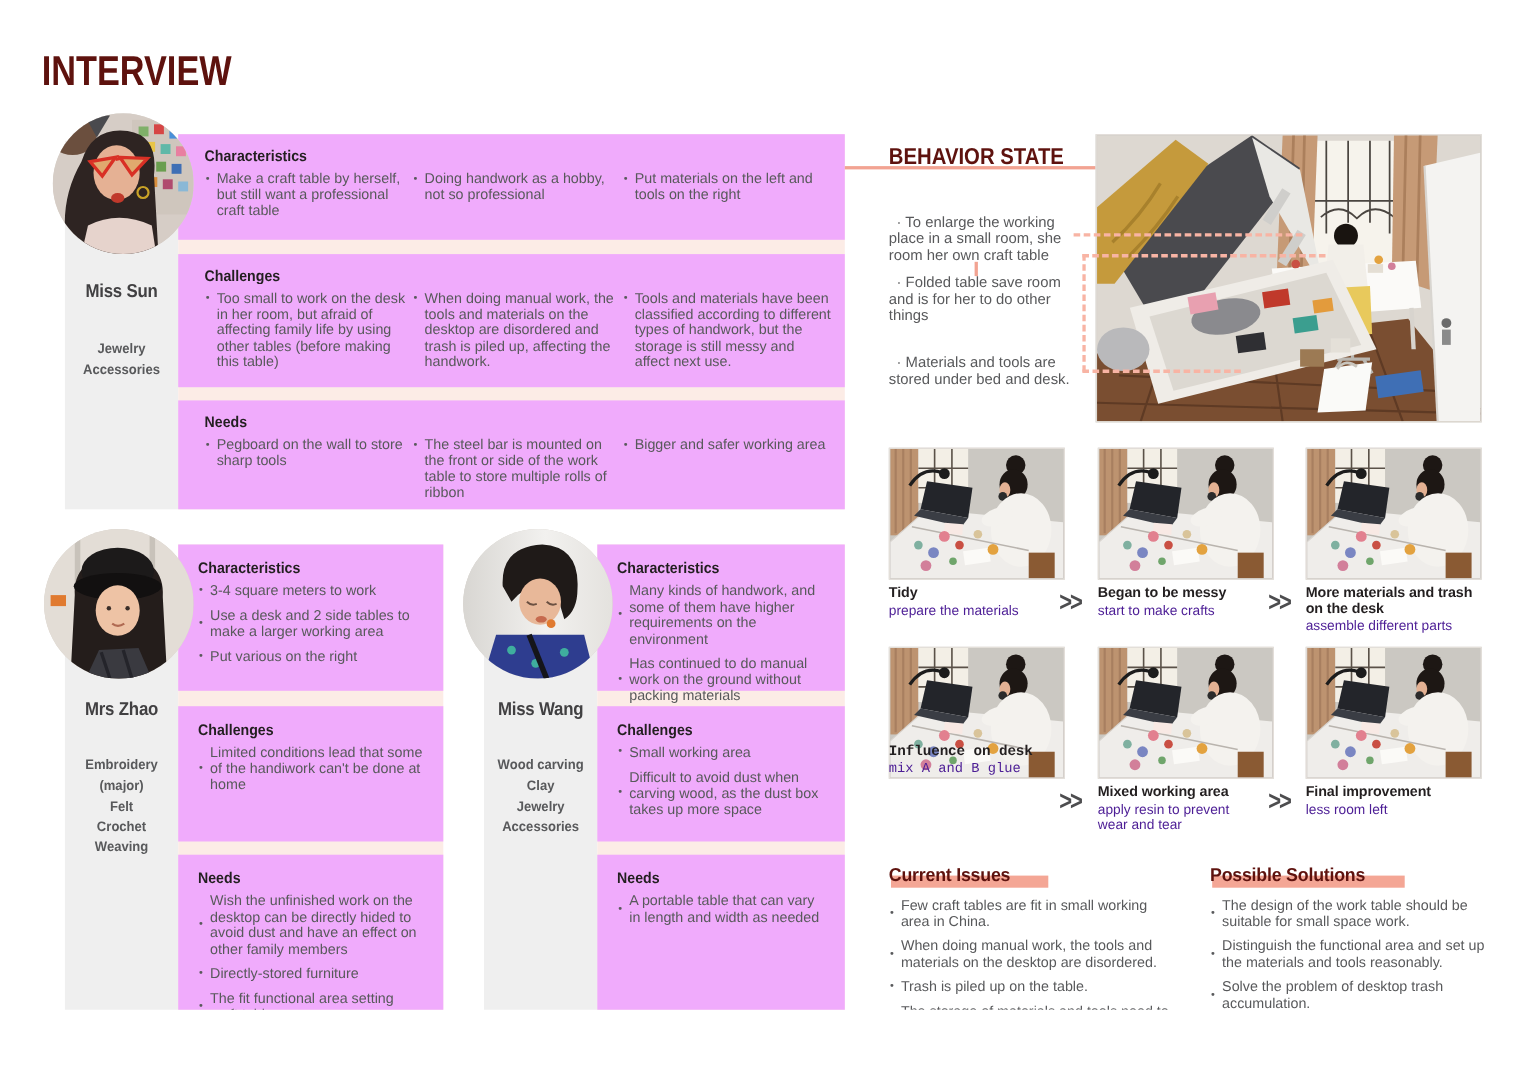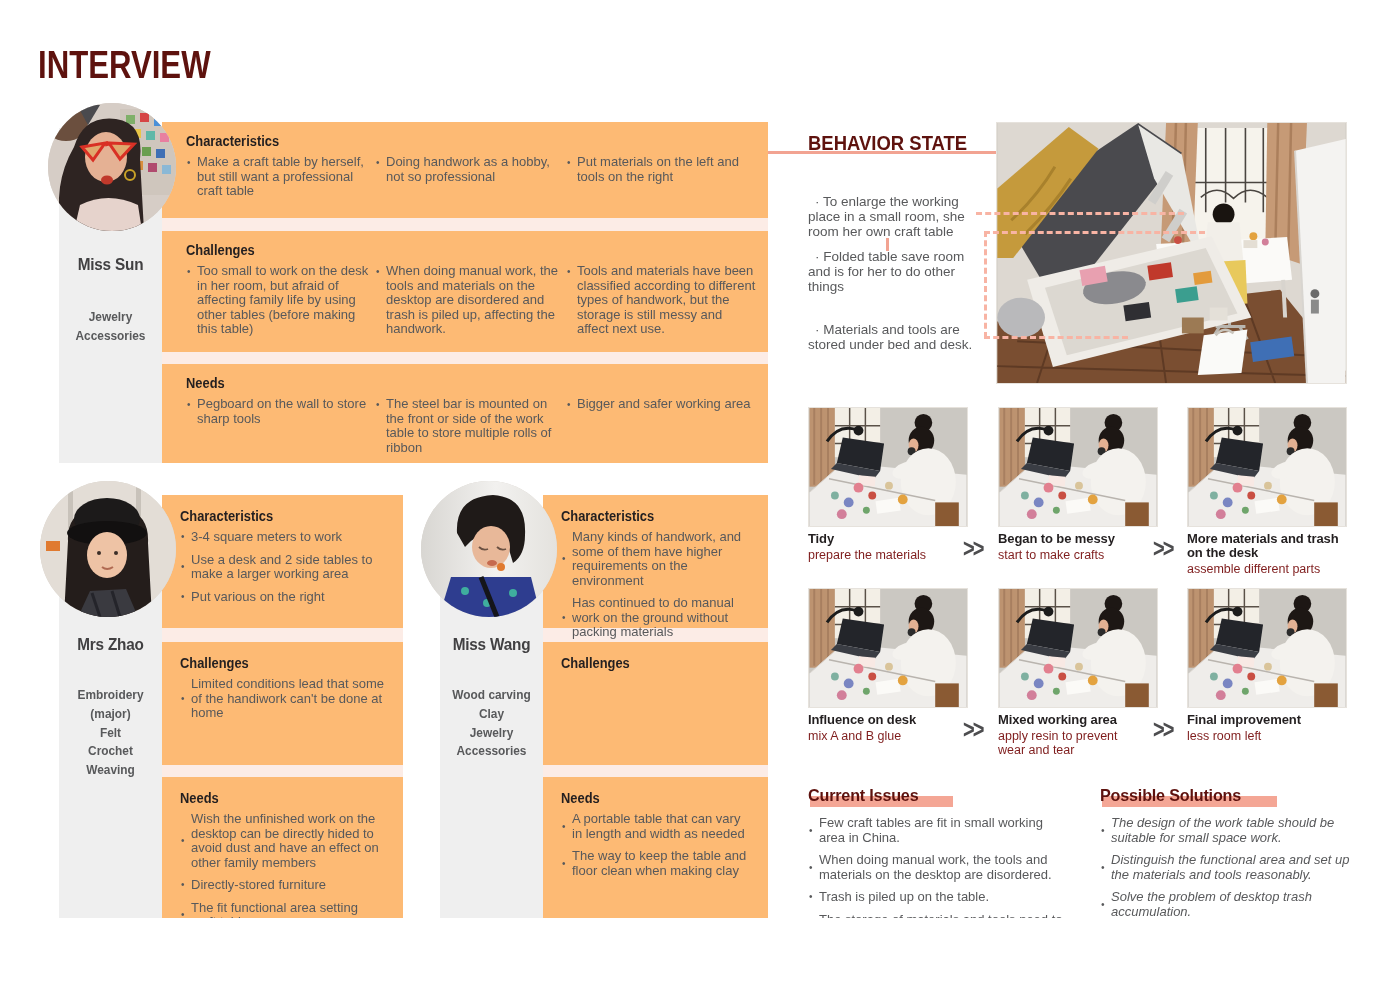--- a/index.html
+++ b/index.html
@@ -23,21 +23,21 @@
     font-size:17px; font-weight:bold; color:#414042;
     transform:scaleX(0.9); transform-origin:center top; letter-spacing:-0.2px;
   }
   .craft-label {
     position:absolute; text-align:center;
     font-size:12.5px; font-weight:bold; color:#58595b; line-height:1.5;
     transform:scaleX(0.95); transform-origin:center top;
   }
 
   .zone { position:absolute; background:#fcece6; }
-  .panel { position:absolute; left:0; right:0; background:#fdba74; }
+  .panel { position:absolute; left:0; right:0; background:#f0abfc; }
   .panel.sun { padding:11px 6px 0 24px; }
   .panel.small { padding:13px 12px 0 18px; }
   .sec-title {
     font-size:14px; font-weight:bold; color:#231f20; margin-bottom:6px;
     transform:scaleX(0.92); transform-origin:left; letter-spacing:0;
   }
   .cols { display:flex; }
   .c1 { width:189px; } .c2 { width:191px; } .c3 { width:196px; }
 
   ul.blist { list-style:none; }
@@ -63,21 +63,21 @@
   .bnote::before { content:"·  "; }
   .btick { position:absolute; left:886px; top:238px; width:3px; height:13px; background:#f2a392; }
   .dash-h { position:absolute; border-top:3px dashed #f8b4a4; z-index:5; }
   .dash-v { position:absolute; border-left:3px dashed #f8b4a4; z-index:5; }
 
   .photo { position:absolute; overflow:hidden; border:1px solid #e6e2dc; background:#cbc8c2; }
   .photo svg { display:block; width:100%; height:100%; }
 
   .step-cap { position:absolute; width:162px; }
   .step-title { font-size:13px; font-weight:bold; color:#231f20; line-height:1.08; letter-spacing:-0.1px; }
-  .step-desc { font-size:12.5px; color:#7f1d1d; line-height:1.15; margin-top:2px; }
+  .step-desc { font-size:12.5px; color:#4c1d95; line-height:1.15; margin-top:2px; }
   .arrow {
     position:absolute; font-size:20px; font-weight:800; color:#4d4d4f;
     letter-spacing:-2px; transform:scaleY(1.25); transform-origin:center;
   }
 
   .issue-header {
     position:absolute; font-size:17px; font-weight:800; color:#5e120e;
     letter-spacing:-0.2px; transform:scaleX(0.95); transform-origin:left top; z-index:2;
   }
   .issue-bar { position:absolute; height:11px; background:#f4a695; z-index:1; }
@@ -268,26 +268,29 @@
     <div class="zone" style="left:103px; top:14px; width:225px; height:438px;">
       <div class="panel small" style="top:0; height:133px;">
         <div class="sec-title">Characteristics</div>
         <ul class="blist mid">
           <li>Many kinds of handwork, and some of them have higher requirements on the environment</li>
           <li>Has continued to do manual work on the ground without packing materials</li>
         </ul>
       </div>
       <div class="panel small" style="top:147px; height:123px;">
         <div class="sec-title">Challenges</div>
+        <ul class="blist mid">
+          <li>Small working area</li>
+          <li>Difficult to avoid dust when carving wood, as the dust box takes up more space</li>
+        </ul>
       </div>
       <div class="panel small" style="top:282px; height:156px;">
         <div class="sec-title">Needs</div>
         <ul class="blist mid">
           <li>A portable table that can vary in length and width as needed</li>
-          <li>The way to keep the table and floor clean when making clay</li>
         </ul>
       </div>
     </div>
     <div class="avatar" style="left:-19px; top:0; width:136px; height:136px;">
       <svg viewBox="0 0 136 136">
         <defs>
           <linearGradient id="wbg" x1="0" y1="0" x2="1" y2="0">
             <stop offset="0" stop-color="#d8d6d2"></stop>
               <stop offset="0.55" stop-color="#f2f1ef"></stop>
               <stop offset="1" stop-color="#e4e2de"></stop>
@@ -417,21 +420,21 @@
       <svg viewBox="0 0 160 120">
         <use href="#desk-scene"></use>
       </svg>
     </div>
   <div class="photo" style="left:1187px; top:588px; width:160px; height:120px;">
       <svg viewBox="0 0 160 120">
         <use href="#desk-scene"></use>
       </svg>
     </div>
 
-  <div class="step-cap" style="left:808px; top:713px;">
+  <div class="step-cap" style="left:808px; top:676px;font-family:Liberation Mono, monospace;">
     <div class="step-title">Influence on desk</div>
     <div class="step-desc">mix A and B glue</div>
   </div>
   <div class="step-cap" style="left:998px; top:713px; width:140px;">
     <div class="step-title">Mixed working area</div>
     <div class="step-desc">apply resin to prevent wear and tear</div>
   </div>
   <div class="step-cap" style="left:1187px; top:713px;">
     <div class="step-title">Final improvement</div>
     <div class="step-desc">less room left</div>
@@ -443,19 +446,19 @@
   <h3 class="issue-header" style="left:808px; top:786px;">Current Issues</h3>
   <ul class="blist mid issue-list" style="left:808px; top:816px; width:270px;">
     <li>Few craft tables are fit in small working area in China.</li>
     <li>When doing manual work, the tools and materials on the desktop are disordered.</li>
     <li>Trash is piled up on the table.</li>
     <li>The storage of materials and tools need to be improved.</li>
   </ul>
 
   <div class="issue-bar" style="left:1102px; top:796px; width:175px;"></div>
   <h3 class="issue-header" style="left:1100px; top:786px;">Possible Solutions</h3>
-  <ul class="blist mid issue-list" style="left:1100px; top:816px; width:262px;font-style:italic;">
+  <ul class="blist mid issue-list" style="left:1100px; top:816px; width:262px;">
     <li>The design of the work table should be suitable for small space work.</li>
     <li>Distinguish the functional area and set up the materials and tools reasonably.</li>
     <li>Solve the problem of desktop trash accumulation.</li>
   </ul>
 
 </div>
 
 </body></html>

